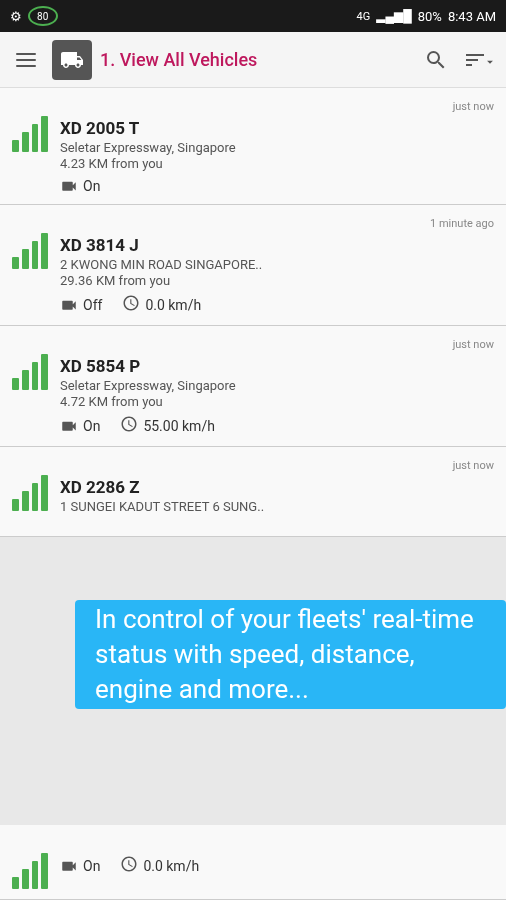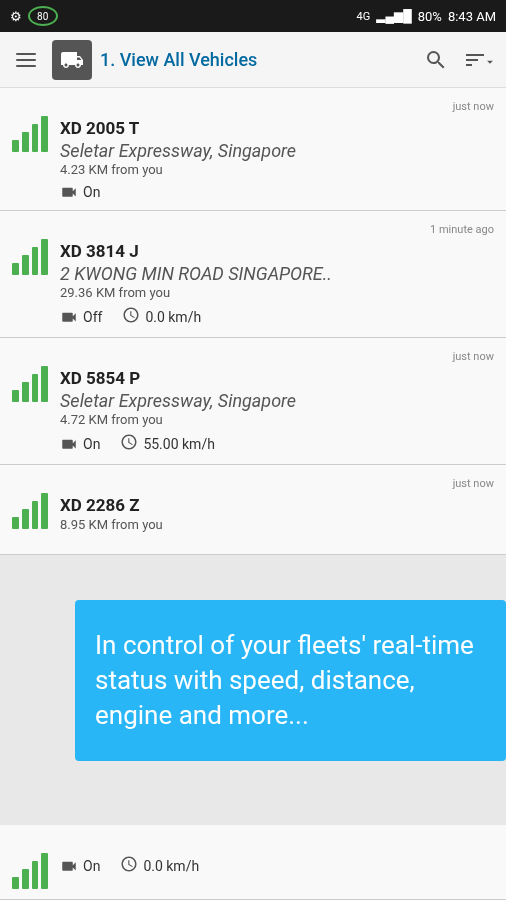--- a/index.html
+++ b/index.html
@@ -47,21 +47,21 @@
       border-radius: 4px;
       display: flex; align-items: center; justify-content: center;
       color: white;
       font-size: 20px;
       flex-shrink: 0;
     }
     .nav-title {
       flex: 1;
       font-size: 18px;
       font-weight: 500;
-      color: #0369a1;
+      color: #be185d;
     }
     .nav-actions {
       display: flex; align-items: center; gap: 8px;
     }
     .nav-action-btn {
       width: 36px; height: 36px;
       display: flex; align-items: center; justify-content: center;
       cursor: pointer;
       font-size: 22px;
       color: #555;
@@ -106,24 +106,23 @@
       flex: 1;
       margin-top: 20px;
     }
     .vehicle-id {
       font-size: 17px;
       font-weight: bold;
       color: #222;
       margin-bottom: 2px;
     }
     .vehicle-location {
-      font-size: 18px;
+      font-size: 13px;
       color: #555;
       margin-bottom: 1px;
-      font-style: italic;
     }
     .vehicle-distance {
       font-size: 13px;
       color: #555;
       margin-bottom: 6px;
     }
     .vehicle-status-row {
       display: flex;
       align-items: center;
       gap: 20px;
@@ -152,21 +151,21 @@
     }
 
     
     .tooltip-overlay {
       position: absolute;
       left: 75px;
       top: 600px;
       width: 431px;
       background: #29b6f6;
       border-radius: 4px;
-      padding: 28px 20px;
+      padding: 2px 20px;
       z-index: 100;
     }
     .tooltip-text {
       font-size: 26px;
       font-weight: 400;
       color: white;
       line-height: 1.35;
     }
 
     
@@ -320,21 +319,21 @@
 
   <div class="vehicle-item" style="height: 90px; overflow: hidden;">
     <div class="signal-bars">
       <div class="bar bar1"></div>
       <div class="bar bar2"></div>
       <div class="bar bar3"></div>
       <div class="bar bar4"></div>
     </div>
     <div class="vehicle-info">
       <div class="vehicle-id">XD 2286 Z</div>
-      <div class="vehicle-distance">8.95 KM from you</div>
+      <div class="vehicle-location">1 SUNGEI KADUT STREET 6 SUNG..</div>
     </div>
     <span class="timestamp">just now</span>
   </div>
 
 </div>
 
 <div class="tooltip-overlay">
   <span class="tooltip-text">In control of your fleets' real-time status with speed, distance, engine and more...</span>
 </div>
 

